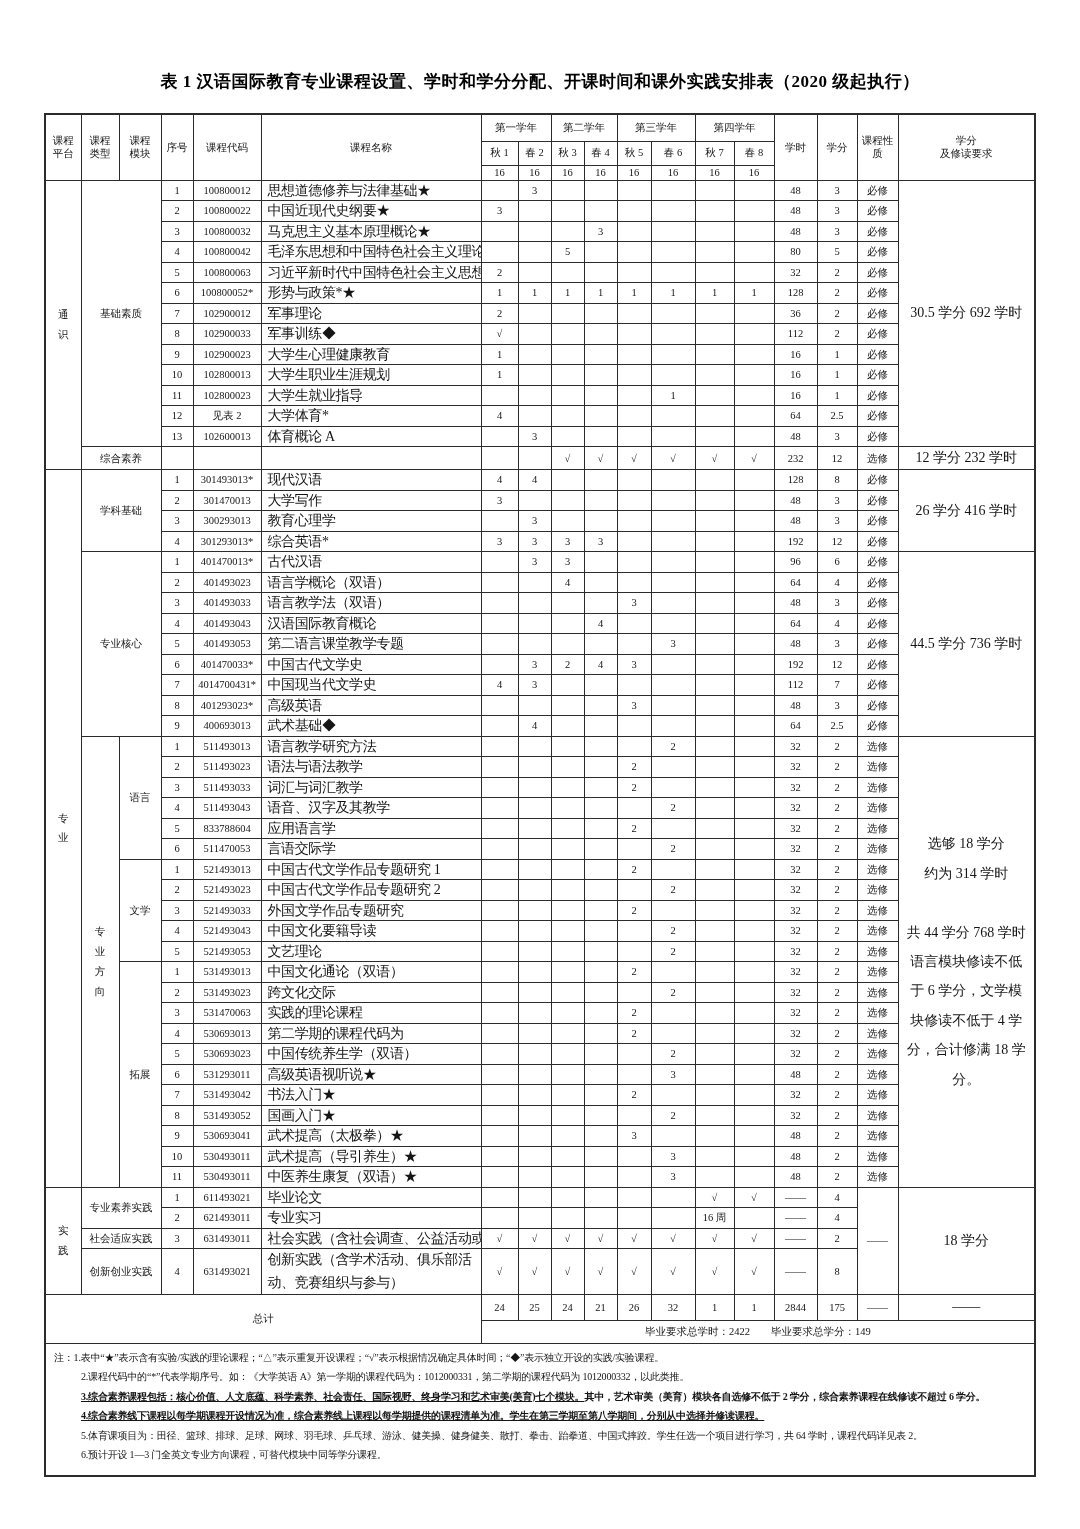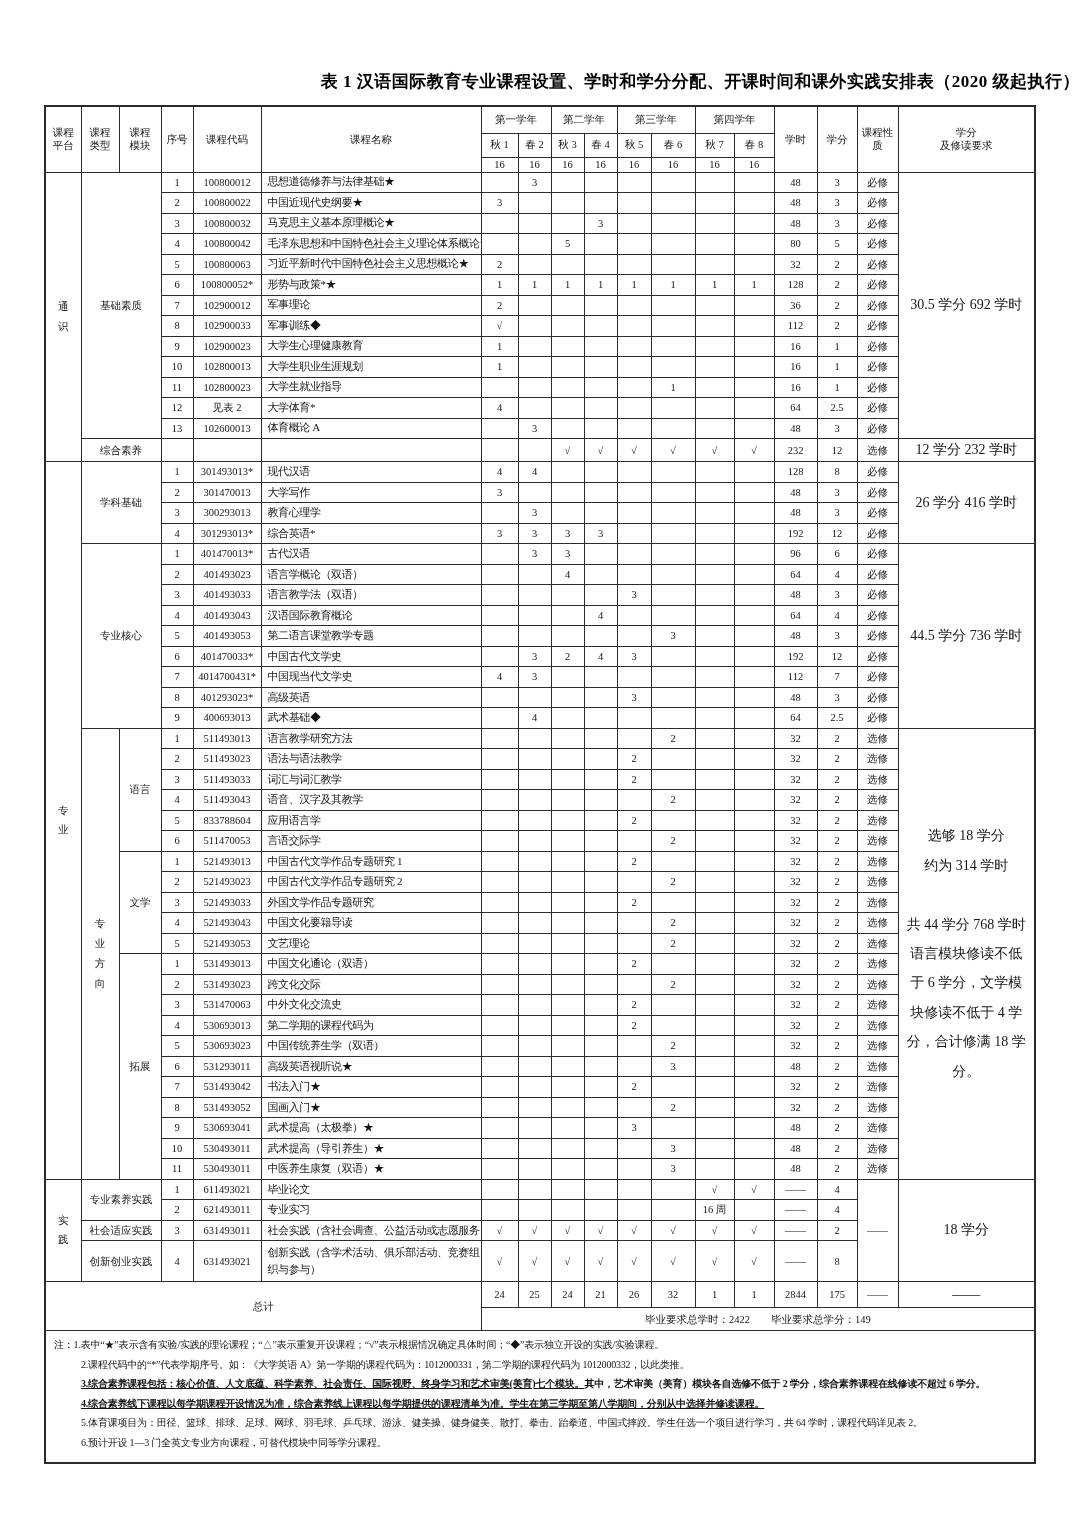--- a/index.html
+++ b/index.html
@@ -2,42 +2,42 @@
 <html><head>
 <meta charset="utf-8">
 <style>
   html,body{margin:0;padding:0;}
   body{
     width:1080px;height:1529px;background:#ffffff;position:relative;
     font-family:"Liberation Serif", serif;color:#111;
   }
   .page{padding-top:70px;}
   .title{
-    text-align:right;font-size:17px;font-weight:bold;letter-spacing:0.5px;
-    margin:0 0 12px 0;color:#000;
+    text-align:center;font-size:17px;font-weight:bold;letter-spacing:0.5px;
+    margin:0 0 20px 0;color:#000;
   }
   table{
     border-collapse:collapse;table-layout:fixed;width:990px;margin:0 auto;
   }
   th,td{
     border:1px solid #2b2b2b;text-align:center;vertical-align:middle;
     font-size:10.5px;line-height:1.25;padding:0 1px;overflow:hidden;
     font-weight:normal;color:#151515;
   }
   table{border:2px solid #2b2b2b;}
   thead tr.r1{height:27px;}
   thead tr.r2{height:24px;}
   thead tr.r3{height:15px;}
   tbody tr{height:20.5px;}
   tbody tr.tall{height:41px;}
   tbody tr.total-a{height:26px;}
   tbody tr.total-b{height:23px;}
   .pre{white-space:pre-line;}
   .vert{white-space:pre-line;line-height:1.9;letter-spacing:0;}
-  .name{text-align:left;padding-left:6px;letter-spacing:-0.4px;white-space:nowrap;font-size:11px;font-family:Liberation Serif, serif;}
+  .name{text-align:left;padding-left:6px;letter-spacing:-0.4px;white-space:nowrap;font-size:14px;font-family:Liberation Serif, serif;}
   .name.wrap{white-space:normal;line-height:1.6;}
   .req{white-space:pre-line;padding:2px 8px;line-height:2.1;font-size:14px;}
   .req-short{line-height:1.3;}
   .notes{
     text-align:left;font-size:10px;line-height:1.95;padding:4px 8px 10px 8px;
     letter-spacing:-0.2px;
     margin-left:6px;
   }
   .note-line{white-space:normal;}
   .note-line.ind{padding-left:27px;}
@@ -774,21 +774,21 @@
           <td>2</td>
           <td></td>
           <td></td>
           <td>32</td>
           <td>2</td>
           <td>选修</td>
         </tr>
         <tr>
           <td>3</td>
           <td>531470063</td>
-          <td class="name">中外文化交流史</td>
+          <td class="name">实践的理论课程</td>
           <td></td>
           <td></td>
           <td></td>
           <td></td>
           <td>2</td>
           <td></td>
           <td></td>
           <td></td>
           <td>32</td>
           <td>2</td>

